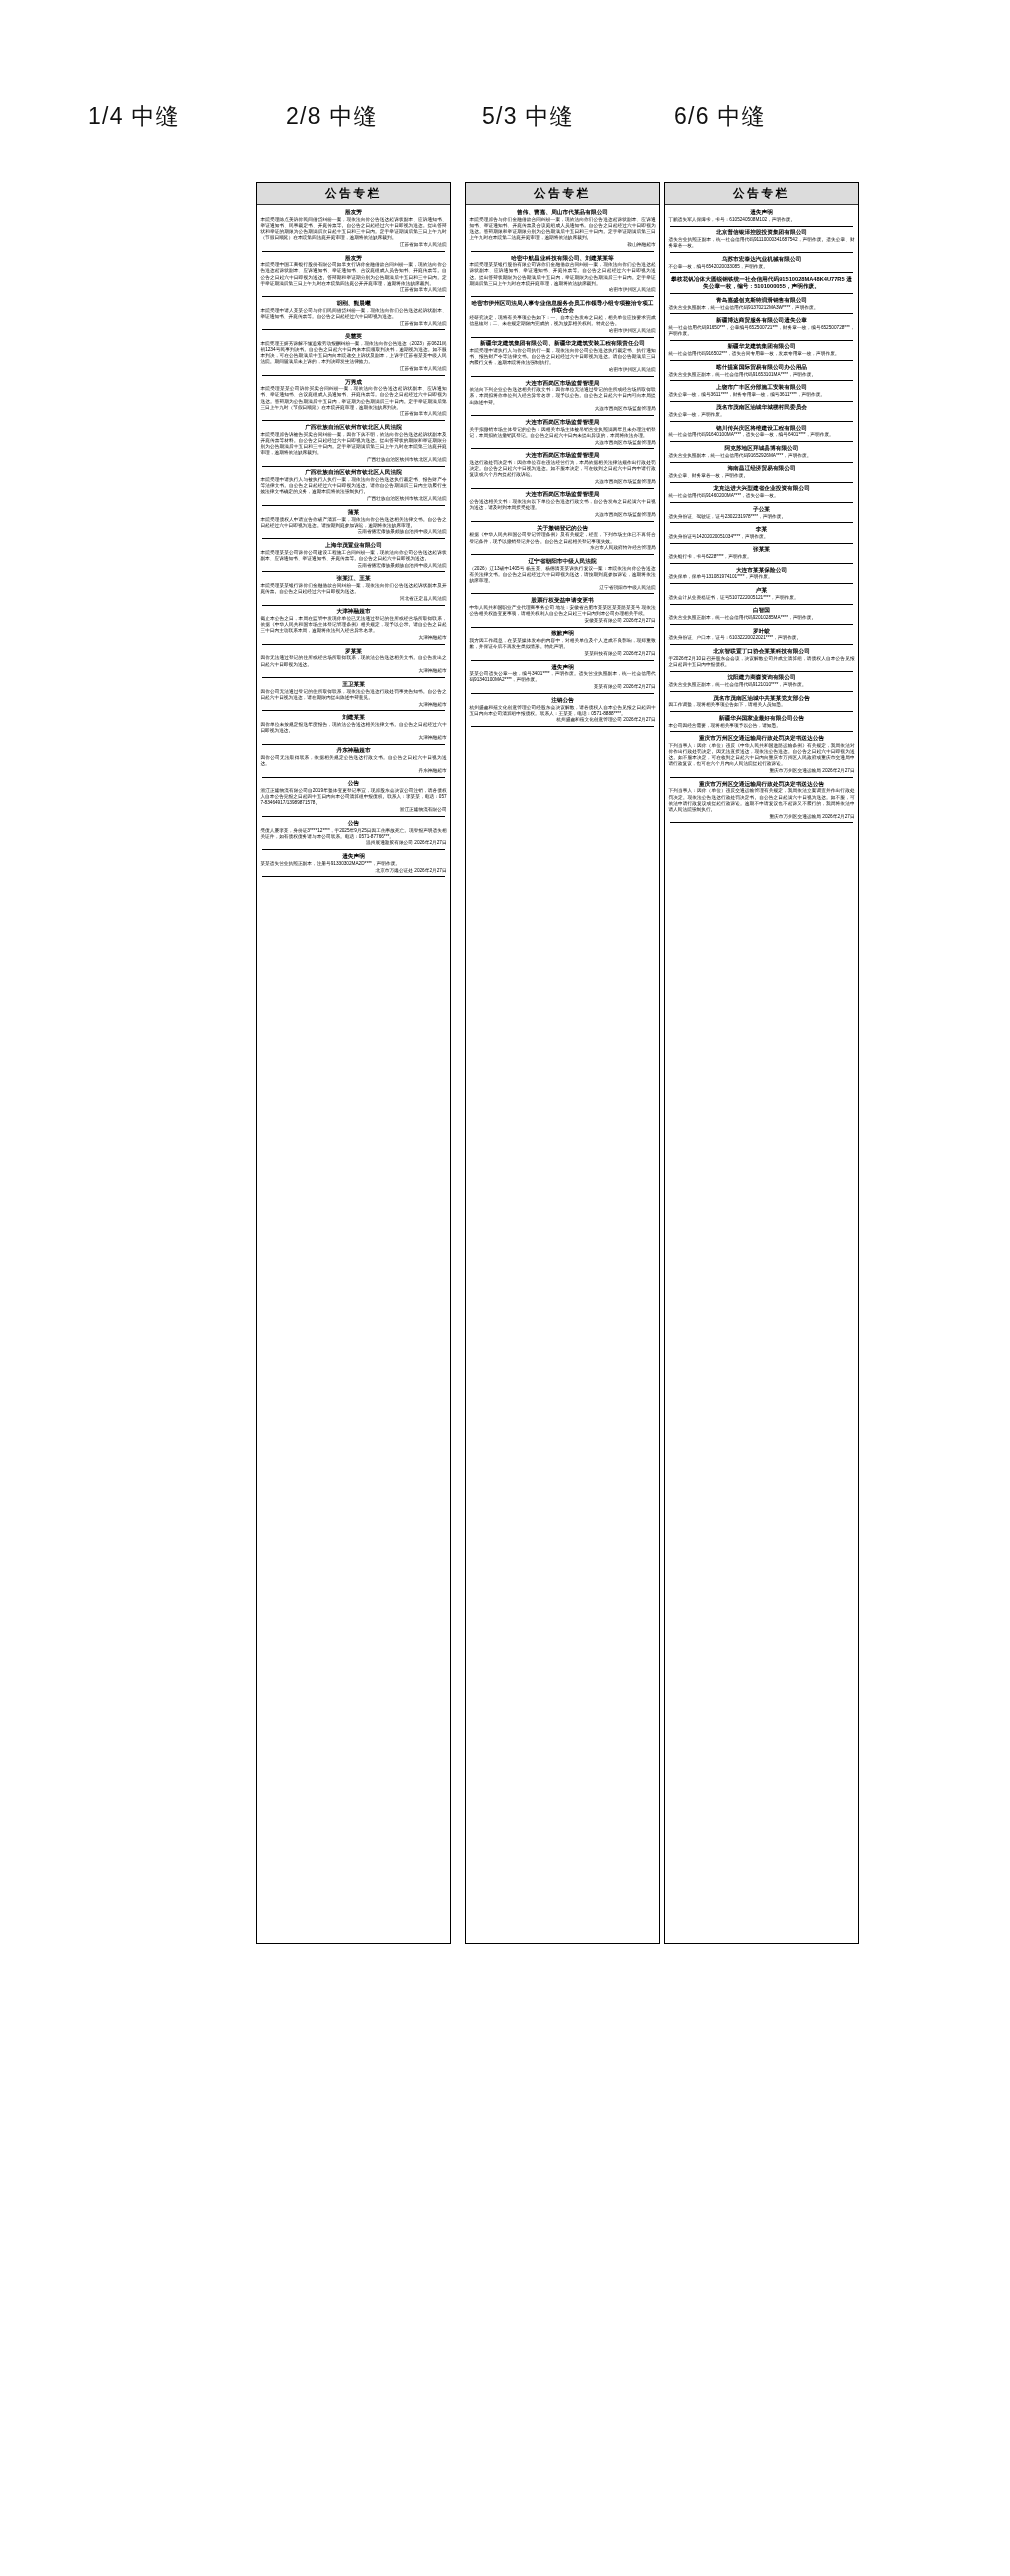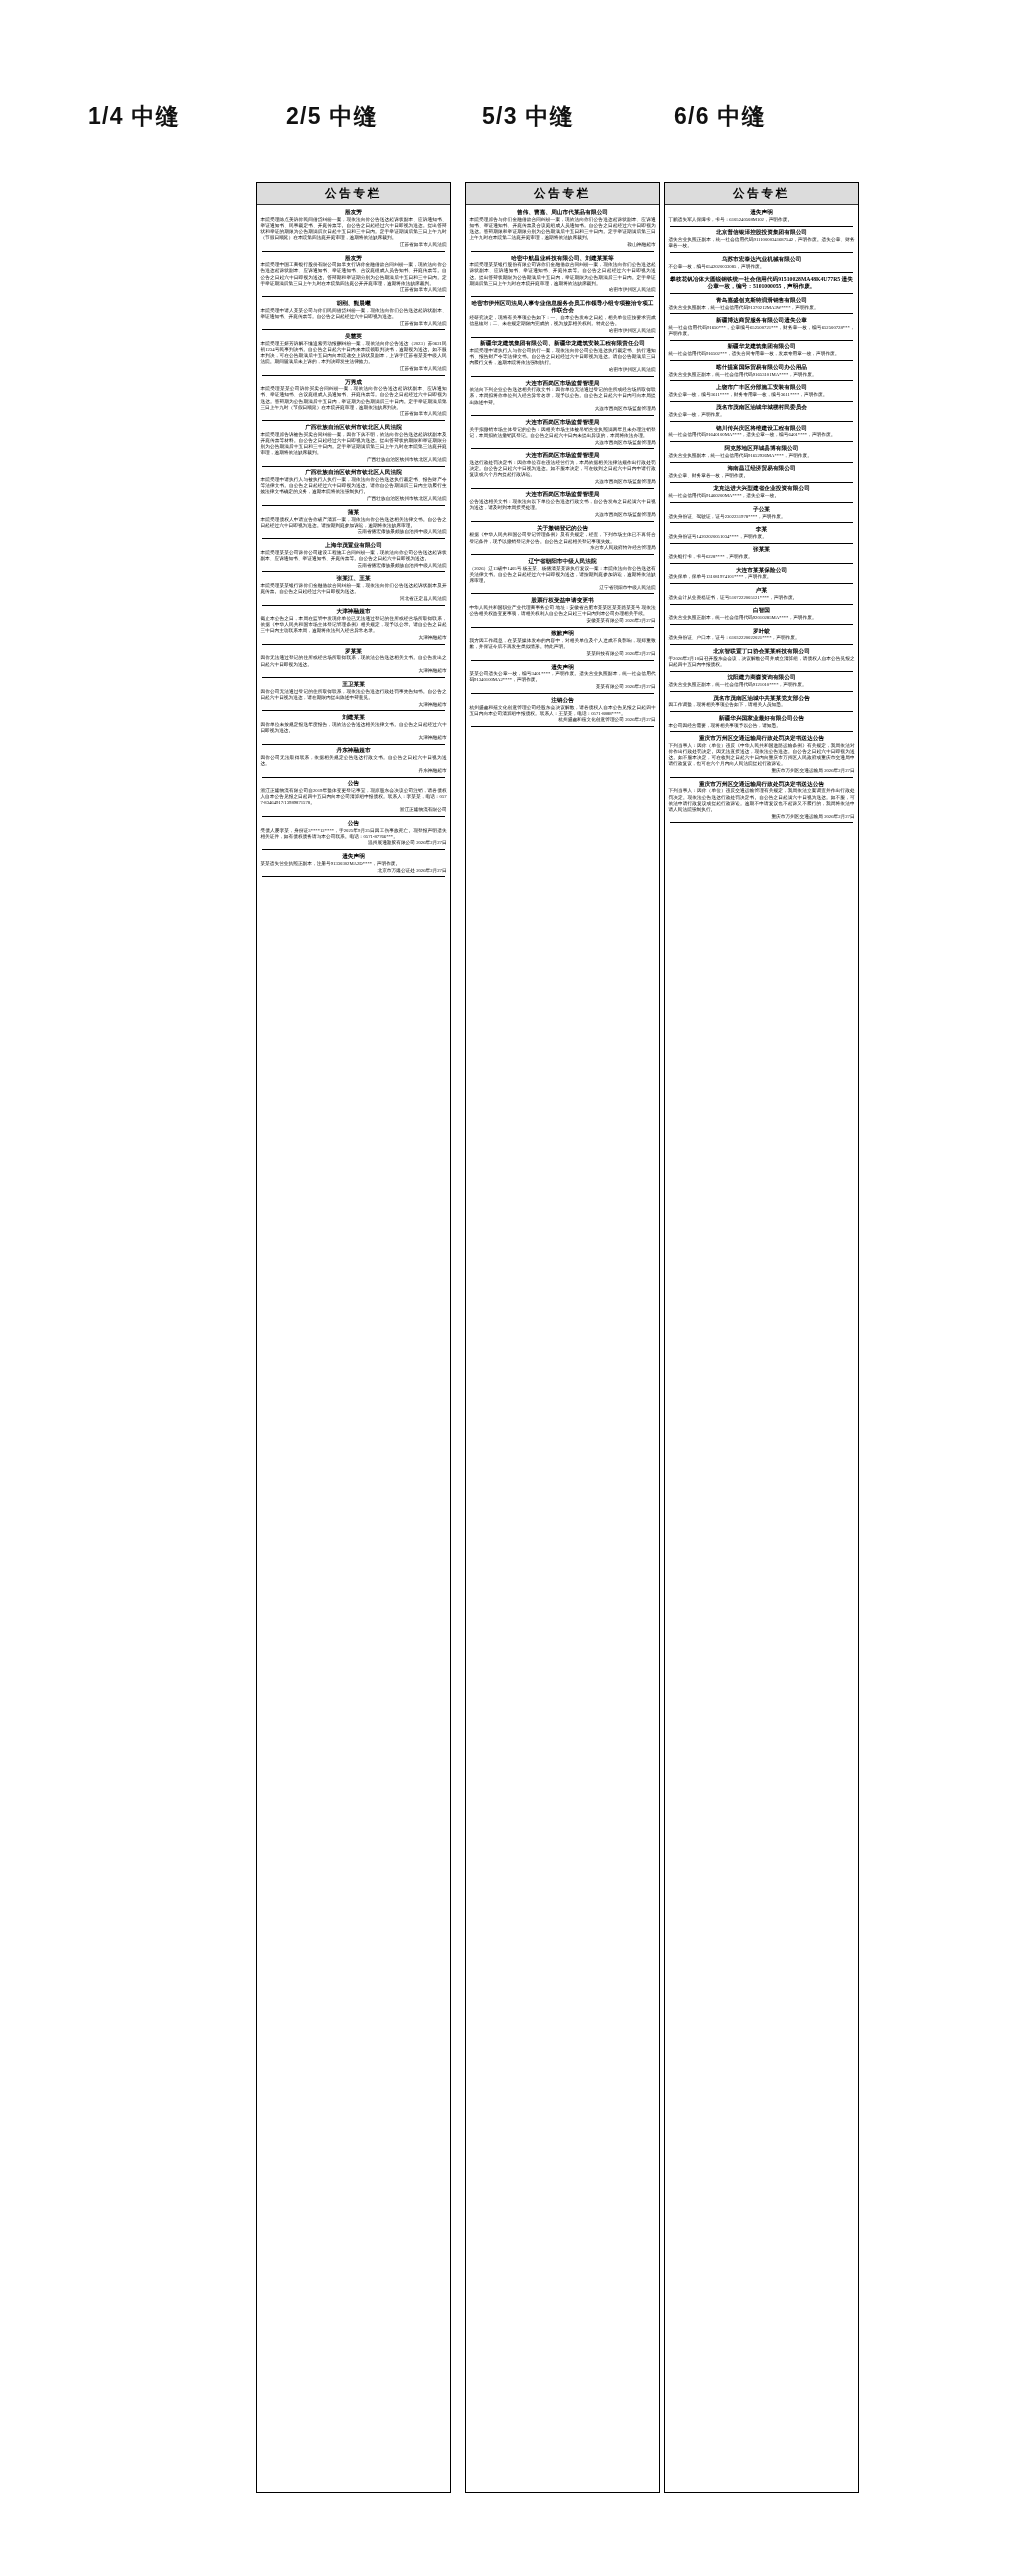--- a/index.html
+++ b/index.html
@@ -1,47 +1,47 @@
 <!DOCTYPE html>
 <html style="font-size:10.8px"><head>
 <meta charset="utf-8">
 <style>
   html,body{margin:0;padding:0;background:#ffffff;}
   body{width:1010px;height:2576px;font-family:"Liberation Sans",sans-serif;color:#000;}
   .page{position:relative;width:1010px;height:2576px;background:#fff;}
 
   .gutter-labels{position:absolute;top:101px;left:0;width:1010px;height:40px;}
-  .gutter-label{position:absolute;font-size:23px;font-weight:bold;color:#111;letter-spacing:1.3px;}
+  .gutter-label{position:absolute;font-size:23px;font-weight:normal;color:#111;letter-spacing:1.3px;}
   .gl1{left:88px;}
   .gl2{left:286px;}
   .gl3{left:482px;}
   .gl4{left:674px;}
 
-  .col{position:absolute;top:182px;width:195px;height:2311px;border:1.3px solid #000;background:#fff;overflow:hidden;box-sizing:border-box;font-family:Liberation Serif, serif;}
+  .col{position:absolute;top:182px;width:195px;height:1762px;border:1.3px solid #000;background:#fff;overflow:hidden;box-sizing:border-box;}
   .c1{left:256px;}
   .c2{left:465px;}
   .c3{left:664px;}
 
   .col-head{background:#dcdcdc;border-bottom:0.7px solid #333;text-align:center;font-size:11.5px;font-weight:bold;letter-spacing:2.7px;padding:3.4px 0 2.7px 0;}
   .col-body{padding:2px 3.4px 4px 3.4px;font-size:4.8px;line-height:1.28;text-align:justify;}
 
   .sec{margin-bottom:2.7px;}
   .sec-title{font-weight:bold;text-align:center;font-size:5.7px;line-height:1.25;margin:2px 0 0.7px 0;}
   .sec-body{font-size:4.7px;line-height:1.3;text-align:justify;word-break:break-all;}
   .sec-sign{text-align:right;font-size:4.7px;line-height:1.3;margin-top:0.7px;}
   .rule{border-top:0.7px solid #000;margin:2.7px 1.3px;height:0;}
 </style>
 </head>
 <body>
 
 <div class="page">
 
   <div class="gutter-labels">
     <div class="gutter-label gl1">1/4 中缝</div>
-    <div class="gutter-label gl2">2/5 中缝</div>
+    <div class="gutter-label gl2">2/8 中缝</div>
     <div class="gutter-label gl3">5/3 中缝</div>
     <div class="gutter-label gl4">6/6 中缝</div>
   </div>
 
   <div class="col c1">
     <div class="col-head">公告专栏</div>
     <div class="col-body" id="body-0">
         <div class="sec">
           <div class="sec-title">殷友芳</div>
           <div class="sec-body">本院受理陈点美诉你民间借贷纠纷一案，现依法向你公告送达起诉状副本、应诉通知书、举证通知书、民事裁定书、开庭传票等。自公告之日起经过六十日即视为送达。提出答辩状和举证的期限为公告期满后次日起十五日和三十日内。定于举证期满后第三日上午九时（节假日顺延）在本院第四法庭开庭审理，逾期将依法缺席裁判。</div>

